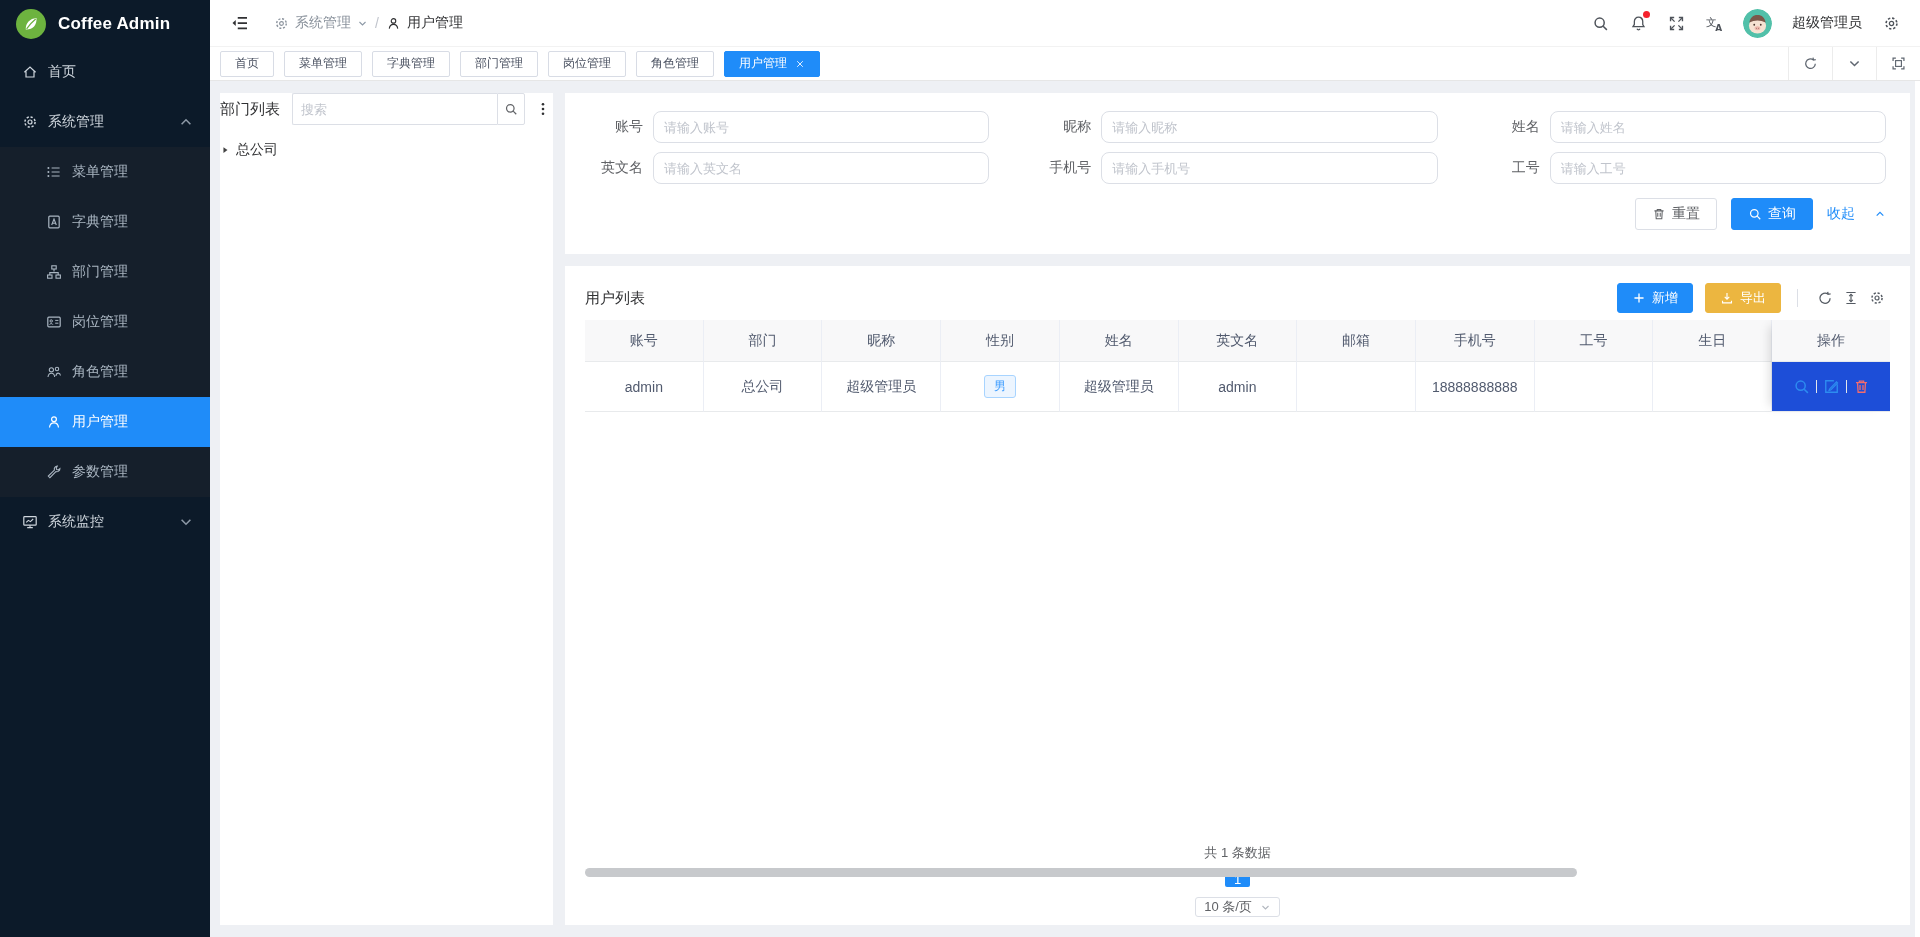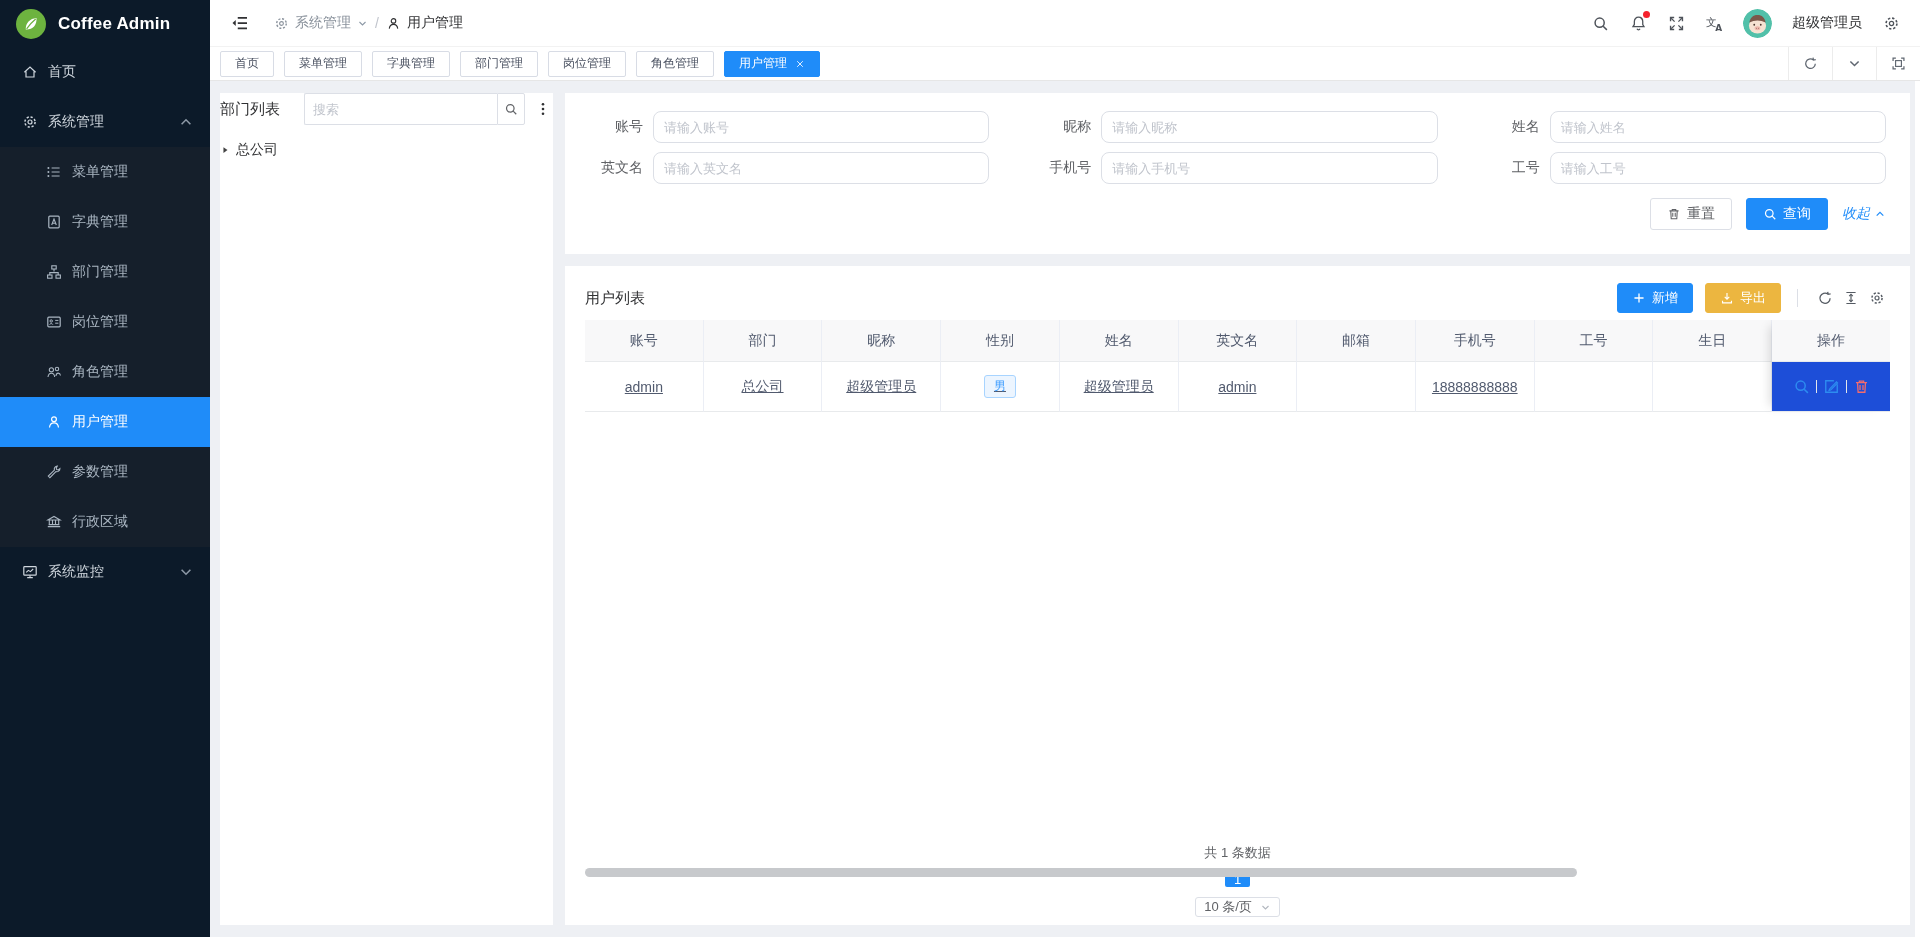--- a/index.html
+++ b/index.html
@@ -44,21 +44,21 @@
   .tab .tab-close { width:10px; height:10px; margin-left:8px; opacity:.85; }
   .tabsbar-controls { position:absolute; right:0; top:0; height:33px; display:flex; }
   .tabctl { width:44px; height:33px; display:flex; align-items:center; justify-content:center; border-left:1px solid #ececec; color:#5f6670; cursor:pointer; }
   .tabctl svg { width:15px; height:15px; }
 
   
   .content { flex:1; background:#eef0f4; display:flex; padding:12px 10px 12px 10px; gap:12px; min-height:0; }
   .dept-card { width:333px; flex:0 0 333px; background:#fff; }
   .dept-head { display:flex; align-items:center; }
   .dept-title { font-size:15px; color:#303133; font-weight:500; white-space:nowrap; }
-  .dept-search { display:flex; margin-left:24px; flex:1; }
+  .dept-search { display:flex; margin-left:12px; flex:1; }
   .dept-search input { width:100%; height:32px; border:1px solid #dcdfe6; border-right:none; border-radius:2px 0 0 2px; padding:0 8px; font-size:13px; color:#333; outline:none; }
   .dept-search input::placeholder { color:#c0c4cc; }
   .dept-search-btn { width:32px; height:32px; border:1px solid #dcdfe6; border-radius:0 2px 2px 0; background:#fff; display:flex; align-items:center; justify-content:center; color:#606266; cursor:pointer; }
   .dept-search-btn svg { width:14px; height:14px; }
   .dept-dots { width:20px; display:flex; justify-content:center; margin-left:8px; color:#303133; cursor:pointer; }
   .dept-dots svg { width:16px; height:16px; }
   .tree-item { display:flex; align-items:center; gap:6px; margin-top:16px; font-size:14px; color:#303133; cursor:pointer; }
   .tree-item svg { width:10px; height:10px; color:#444; }
 
   .right-col { flex:1; display:flex; flex-direction:column; gap:12px; min-width:0; }
@@ -67,40 +67,40 @@
   .search-card { background:#fff; padding:18px 24px 24px; flex:0 0 155px; }
   .sf-grid { display:grid; grid-template-columns:1fr 1fr 1fr; column-gap:48px; row-gap:9px; }
   .sf-field { display:flex; align-items:center; }
   .sf-label { width:64px; text-align:right; color:#606266; font-size:14px; padding-right:10px; white-space:nowrap; flex:0 0 64px; }
   .sf-field input { flex:1; height:32px; border:1px solid #dcdfe6; border-radius:8px; padding:0 10px; font-size:13px; outline:none; min-width:0; }
   .sf-field input::placeholder { color:#c0c4cc; }
   .sf-actions { display:flex; align-items:center; justify-content:flex-end; gap:14px; margin-top:14px; }
   .btn { height:32px; display:inline-flex; align-items:center; gap:6px; padding:0 16px; border-radius:3px; font-size:14px; cursor:pointer; border:1px solid #dcdfe6; background:#fff; color:#606266; }
   .btn svg { width:14px; height:14px; }
   .btn-primary { background:#1f8cf9; border-color:#1f8cf9; color:#fff; }
-  .link-collapse { color:#1f8cf9; font-size:14px; display:inline-flex; align-items:center; gap:4px; cursor:pointer;font-style:italic; }
+  .link-collapse { color:#1f8cf9; font-size:14px; display:inline-flex; align-items:center; gap:19px; cursor:pointer; }
   .link-collapse svg { width:12px; height:12px; }
 
   
   .table-card { background:#fff; flex:1; padding:10px 20px 8px; display:flex; flex-direction:column; min-height:0; }
   .tc-head { height:44px; display:flex; align-items:center; }
   .tc-title { font-size:15px; color:#303133; }
   .tc-actions { margin-left:auto; display:flex; align-items:center; }
   .btn-sm { height:30px; padding:0 14px; font-size:13px; }
   .btn-warning { background:#ecb640; border-color:#ecb640; color:#fff; margin-left:12px; }
   .tc-divider { width:1px; height:18px; background:#dcdfe6; margin:0 14px 0 16px; }
   .tc-tool { width:26px; height:26px; display:flex; align-items:center; justify-content:center; color:#555b63; cursor:pointer; }
   .tc-tool svg { width:16px; height:16px; }
 
   .tbl-wrap { flex:1; position:relative; min-height:0; overflow:hidden; }
   .tbl-scroll { position:absolute; inset:0 0 14px 0; }
   .tbl-row { display:flex; padding-right:118px; }
   .tbl-row .cell { flex:1 1 0; min-width:0; text-align:center; display:flex; align-items:center; justify-content:center; border-right:1px solid #ebeef5; overflow:hidden; white-space:nowrap; }
   .tbl-header .cell { height:42px; background:#f8f8f9; color:#515a6e; font-size:14px; border-bottom:1px solid #e8eaec; }
-  .tbl-body .cell { height:50px; color:#515a6e; font-size:14px; border-bottom:1px solid #e8eaec; background:#fff;text-decoration:underline; }
+  .tbl-body .cell { height:50px; color:#515a6e; font-size:14px; border-bottom:1px solid #e8eaec; background:#fff; }
   .fixed-col { position:absolute; top:0; right:0; width:118px; box-shadow:-8px 0 10px -6px rgba(0,0,0,.15); background:#1d4ed8; }
   .fixed-col .fc-header { height:42px; background:#f8f8f9; color:#515a6e; display:flex; align-items:center; justify-content:center; border-bottom:1px solid #e8eaec; font-size:14px; }
   .fixed-col .fc-cell { height:50px; display:flex; align-items:center; justify-content:center; gap:6px; border-bottom:1px solid #e8eaec; }
   .op-icon { width:17px; height:17px; cursor:pointer; }
   .op-sep { width:1px; height:13px; background:#e3e6eb; }
   .tag-gender { display:inline-block; padding:3px 9px; font-size:12px; color:#409eff; background:#ecf5ff; border:1px solid #a8d4ff; border-radius:3px; line-height:1.2; }
   .h-scrollbar { position:absolute; left:0; bottom:2px; width:76%; height:9px; border-radius:5px; background:#c7c9cc; cursor:pointer; }
 
   .pager { height:38px; display:flex; align-items:center; justify-content:flex-end; gap:10px; color:#606266; font-size:13px;flex-direction:column; }
   .pager-page { width:25px; height:25px; background:#1f8cf9; color:#fff; border-radius:2px; display:flex; align-items:center; justify-content:center; font-size:13px; cursor:pointer; }
@@ -302,26 +302,20 @@
           <svg>
               <use href="#i-person"></use>
             </svg>
           <span class="mi-label">用户管理</span>
         </div>
         <div class="submenu-item">
           <svg>
               <use href="#i-wrench"></use>
             </svg>
           <span class="mi-label">参数管理</span>
-        </div>
-        <div class="submenu-item">
-          <svg>
-              <use href="#i-bank"></use>
-            </svg>
-          <span class="mi-label">行政区域</span>
         </div>
       </div>
       <div class="menu-item">
         <svg>
             <use href="#i-monitor"></use>
           </svg>
         <span class="mi-label">系统监控</span>
         <svg class="chev">
             <use href="#i-chevdown"></use>
           </svg>

